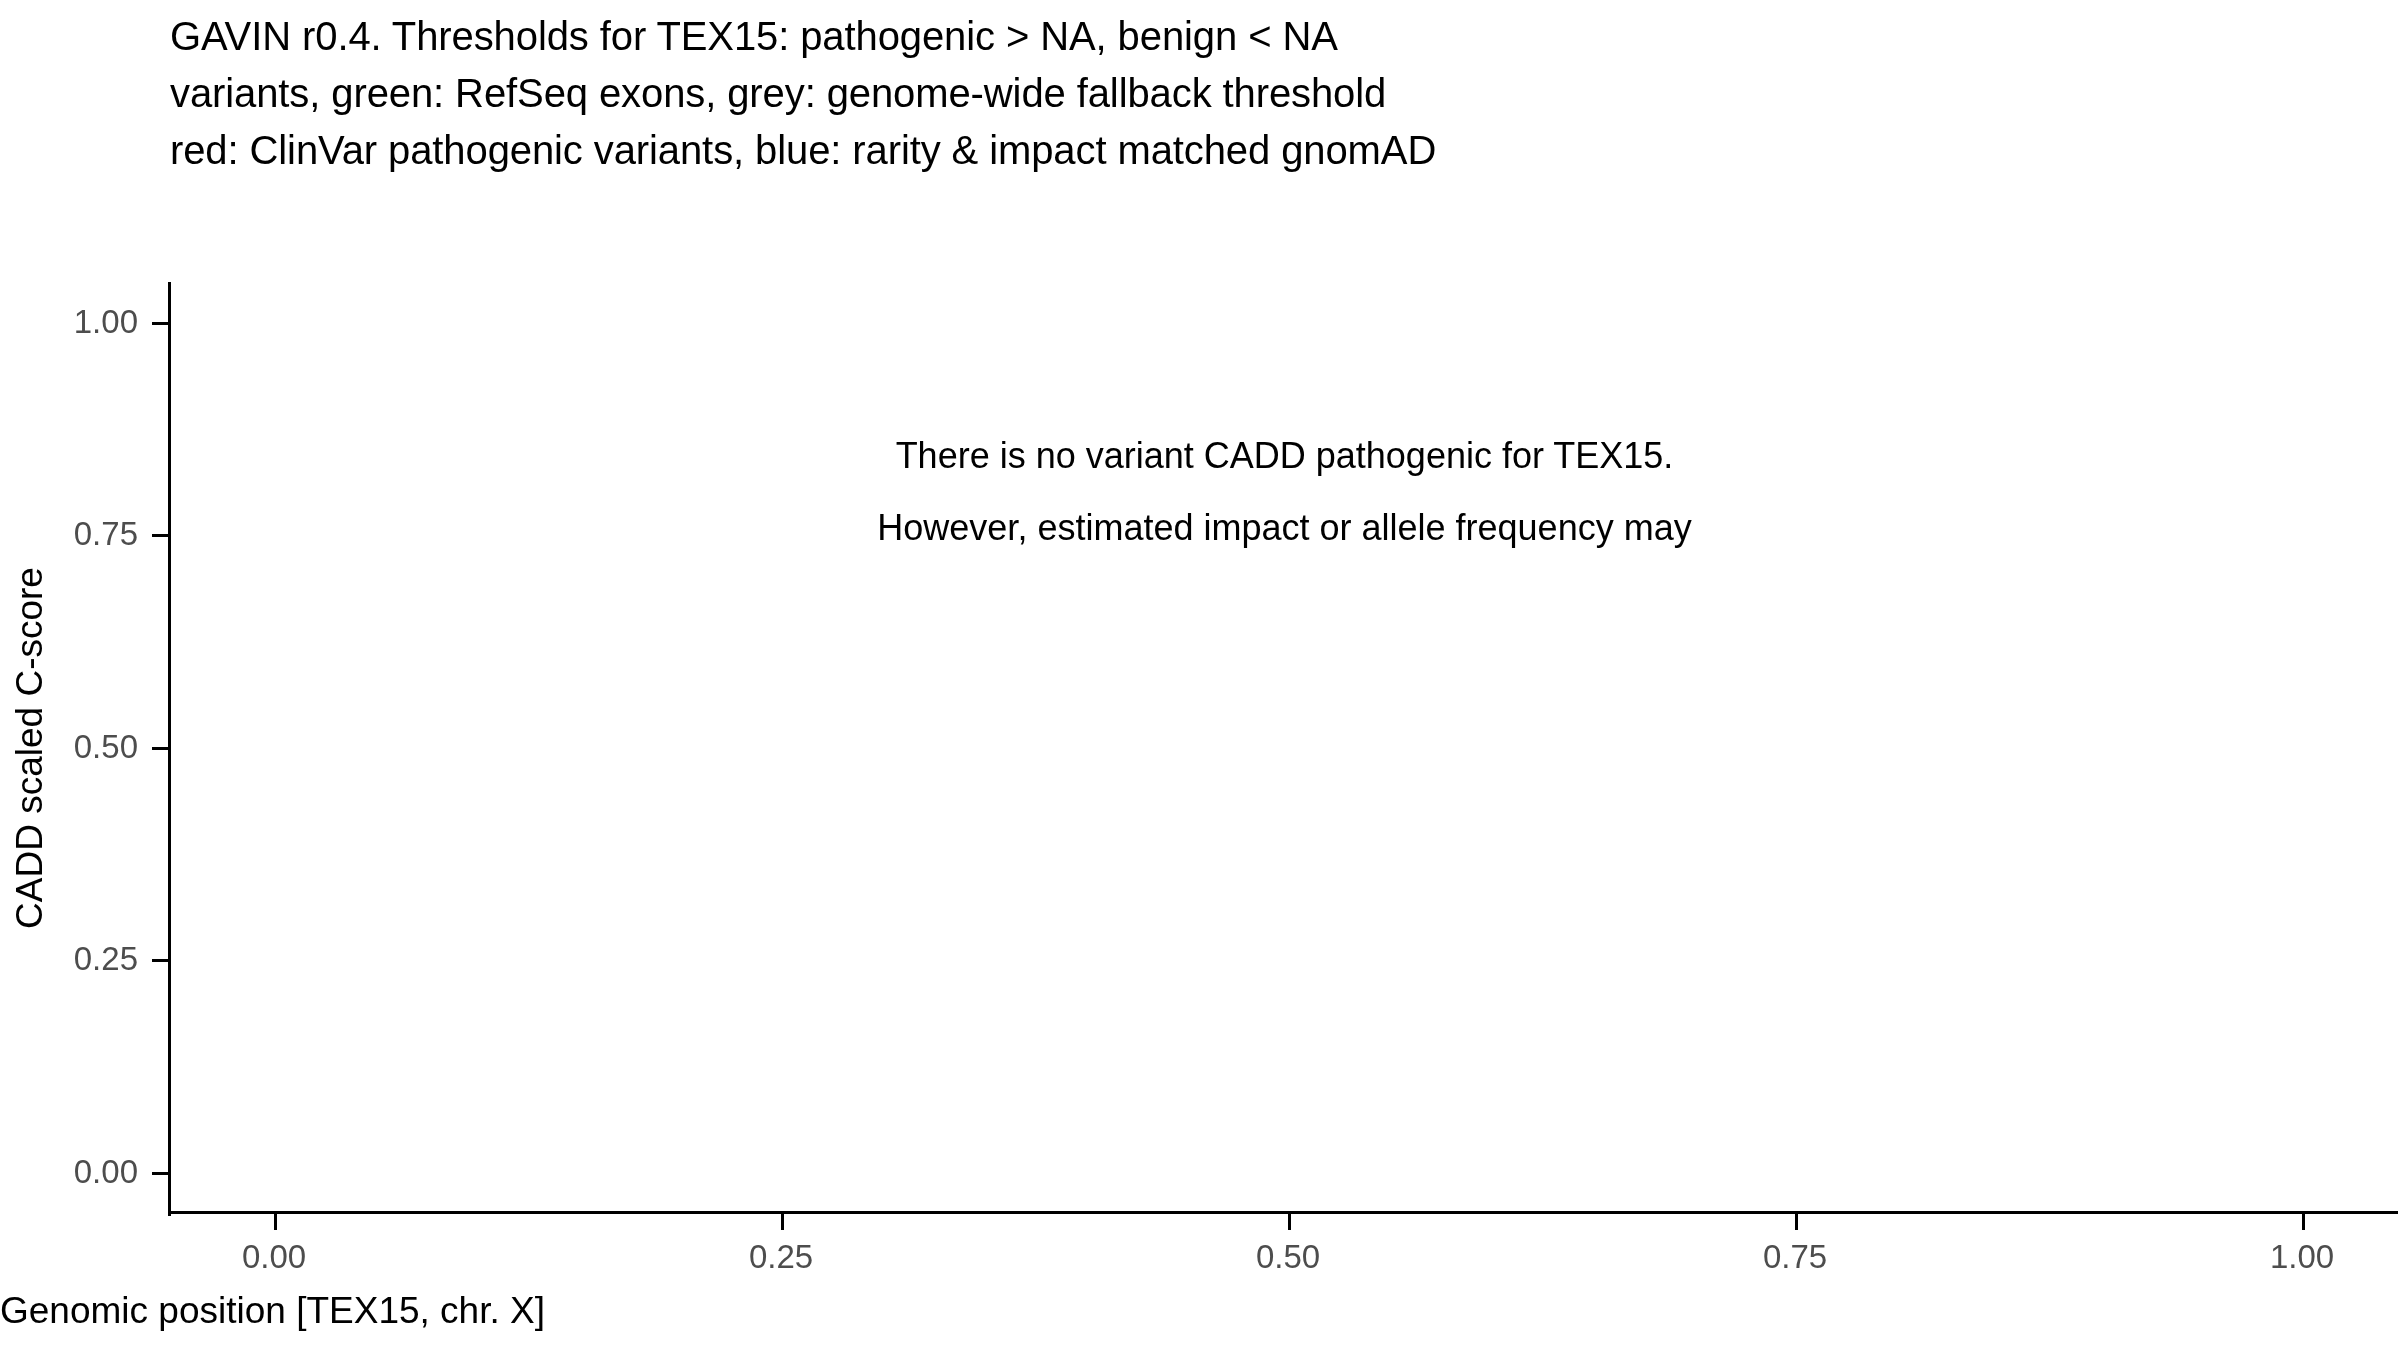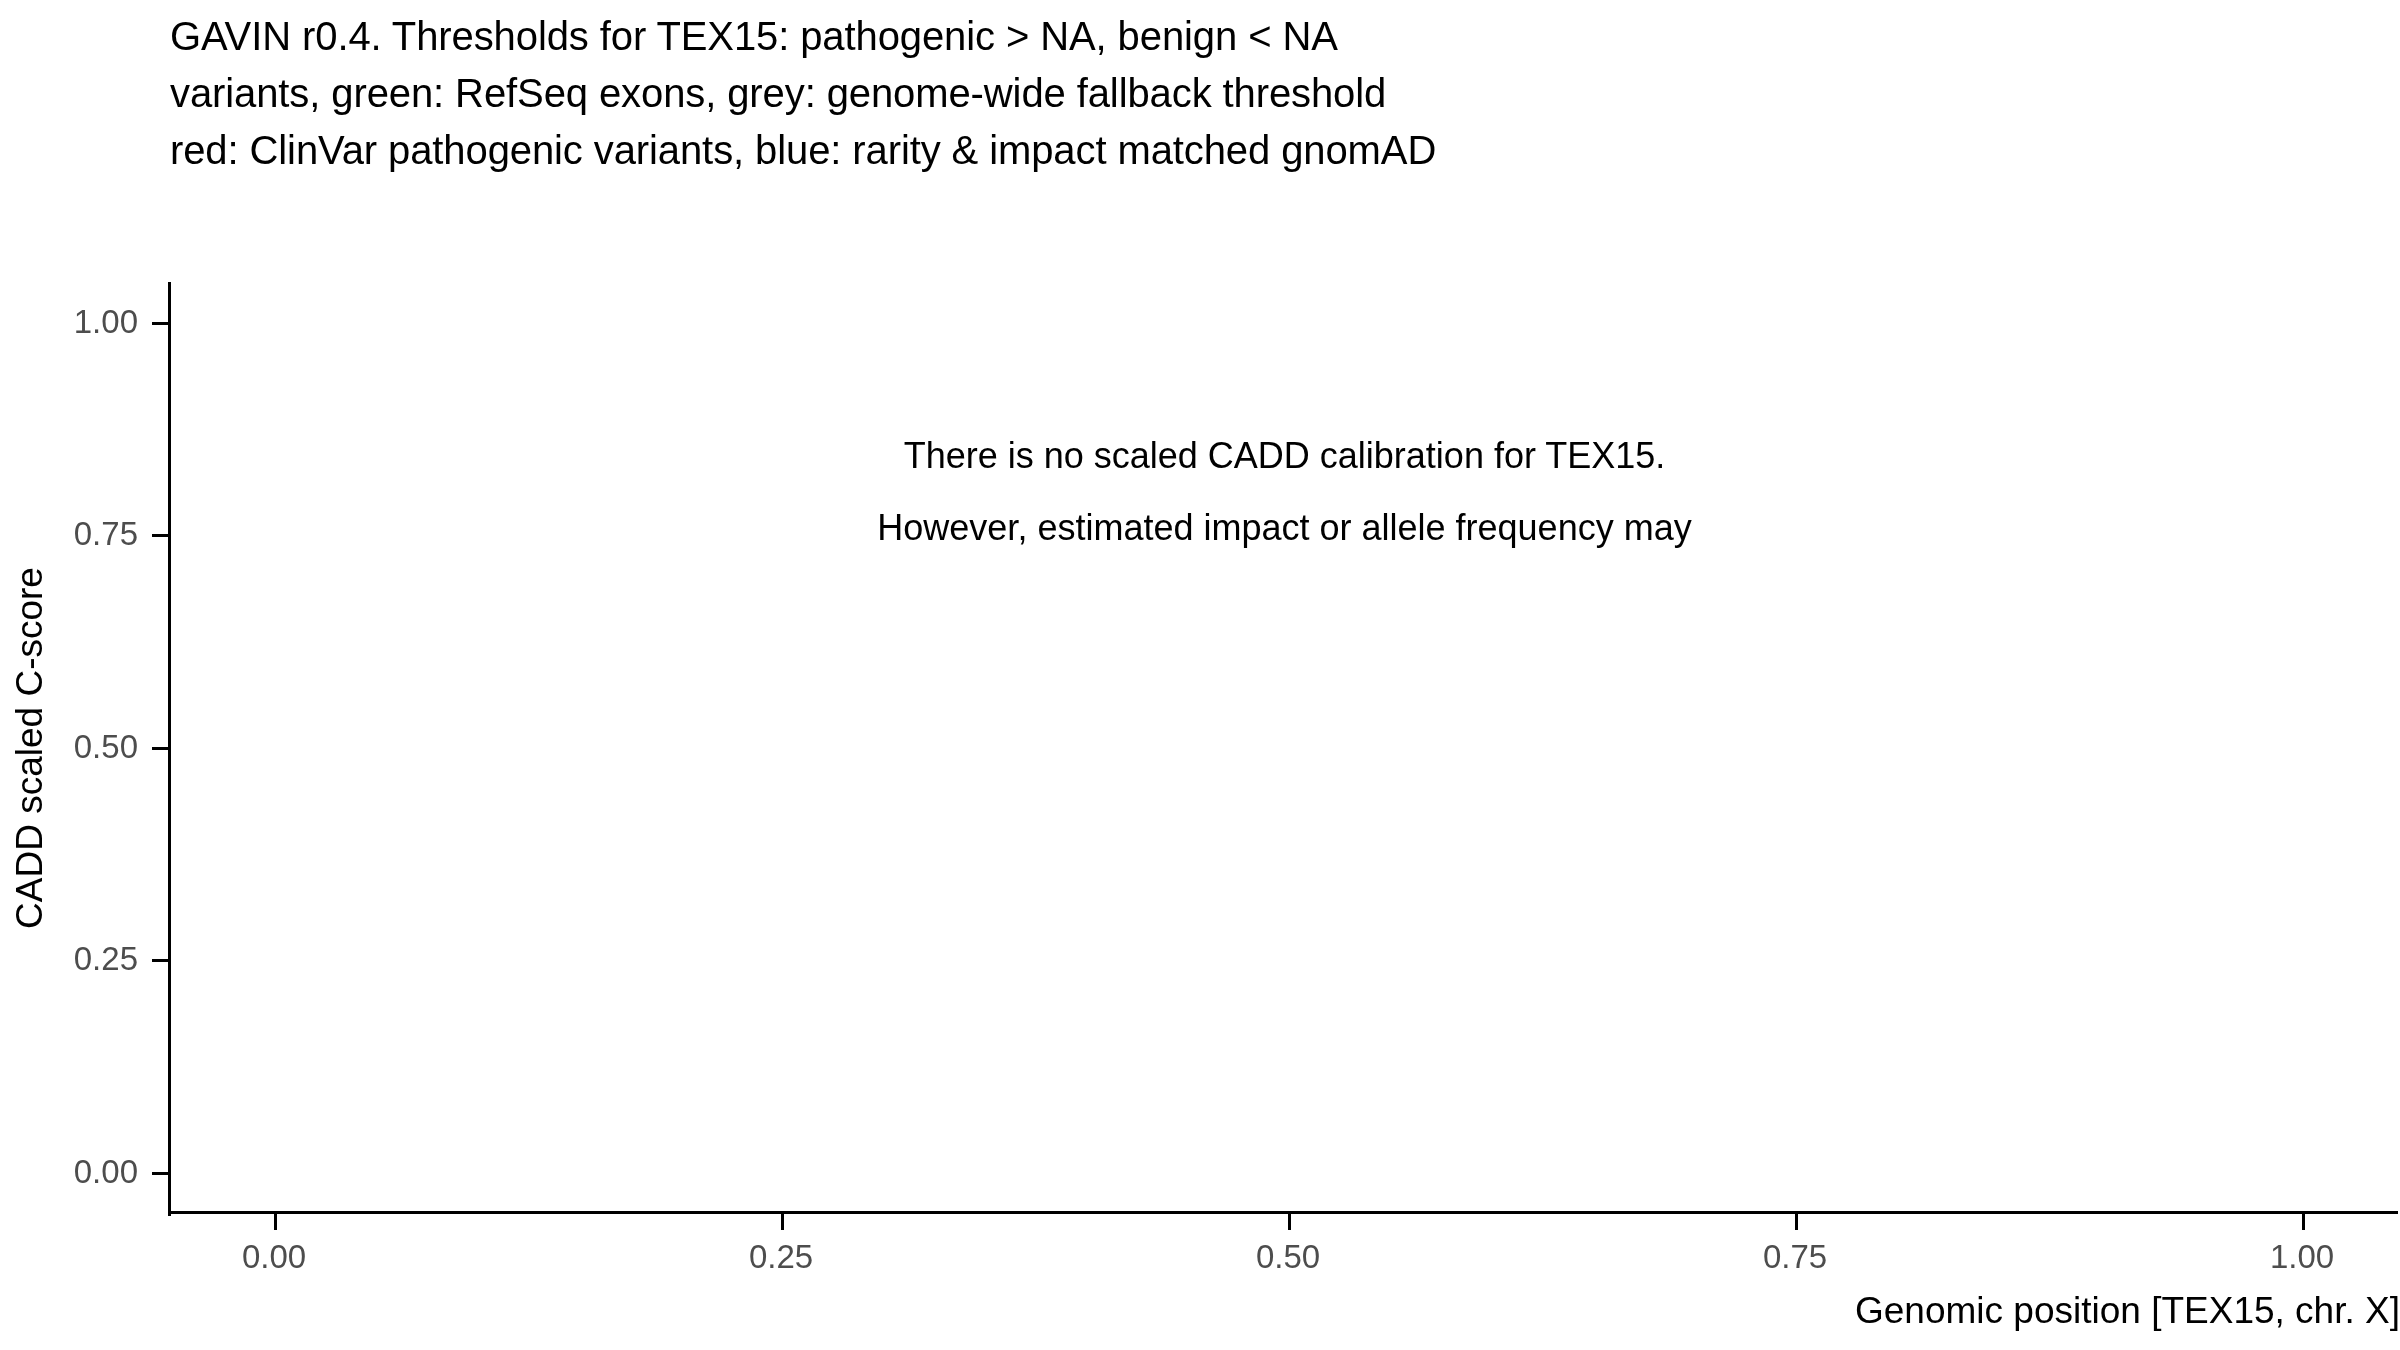--- a/index.html
+++ b/index.html
@@ -97,21 +97,21 @@
     white-space: pre;
     transform: translateX(-50%);
   }
 
   
   .axis-title-x {
     position: absolute;
     left: 0;
     top: 1290px;
     width: 2400px;
-    text-align: right;
+    text-align: left;
     font-size: 37px;
     color: #000000;
     white-space: pre;
   }
   .axis-title-y-wrap {
     position: absolute;
     left: 0px;
     top: 282px;
     width: 60px;
     height: 931px;
@@ -187,17 +187,17 @@
 
   <div class="tick-x" style="left:2302px;"></div>
   <div class="ticklabel-x" style="left:2302px;">1.00</div>
 
   <div class="axis-title-y-wrap">
     <div class="axis-title-y">CADD scaled C-score</div>
   </div>
   <div class="axis-title-x">Genomic position [TEX15, chr. X]</div>
 
   <div class="center-note">
-    <div class="center-note-line">There is no scaled CADD calibration for TEX15.</div>
+    <div class="center-note-line">There is no variant CADD pathogenic for TEX15.</div>
     <div class="center-note-line">However, estimated impact or allele frequency may</div>
   </div>
 
 </div>
 
 </body></html>

